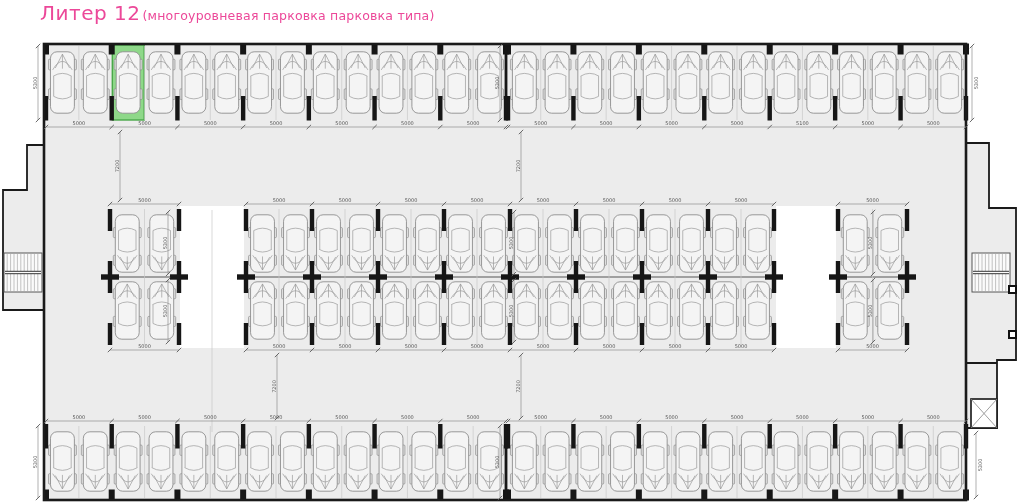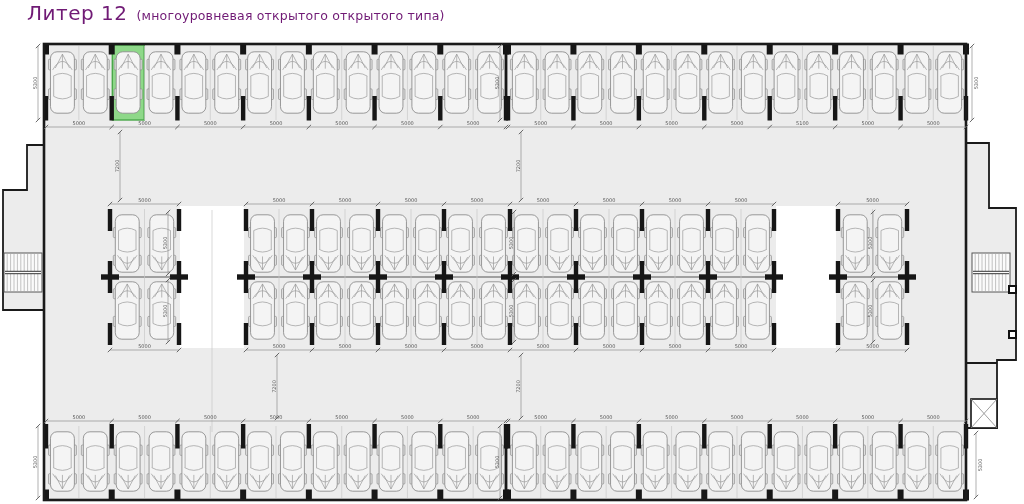--- a/index.html
+++ b/index.html
@@ -1,39 +1,39 @@
 <!DOCTYPE html>
 <html><head>
 <meta charset="utf-8">
 <style>
   html,body{margin:0;padding:0;background:#fff}
   .canvas{position:relative;width:1024px;height:504px;background:#fff;
           font-family:"DejaVu Sans",sans-serif;overflow:hidden}
-  .title{position:absolute;left:27px;top:1px;display:flex;align-items:baseline;gap:9px;color:#701a75;z-index:5}
+  .title{position:absolute;left:40px;top:1px;display:flex;align-items:baseline;gap:2px;color:#ec4899;z-index:5}
   .title .main{font-size:20px;letter-spacing:.5px}
   .title .sub{font-size:12.5px;letter-spacing:.2px}
   svg{position:absolute;left:0;top:0}
   .car-body{fill:#f4f4f4;stroke:#8d8d8d;stroke-width:.9}
   .wheel{fill:#e3e3e3;stroke:#7d7d7d;stroke-width:.6}
   .car-line{fill:none;stroke:#9a9a9a;stroke-width:.7}
   .pier{fill:#161616}
   .sep{stroke:#c9c9c9;stroke-width:.7}
   .dimline{stroke:#909090;stroke-width:.7;fill:none}
   .tick{stroke:#5a5a5a;stroke-width:.9}
   .dim{font-size:5px;fill:#555;font-family:"DejaVu Sans",sans-serif}
   .stair-tread{stroke:#9b9b9b;stroke-width:.6}
   .selected-stall{cursor:pointer}
 </style>
 </head>
 <body>
 
 <div class="canvas">
   <div class="title">
     <span class="main">Литер 12</span>
-    <span class="sub">(многоуровневая открытого открытого типа)</span>
+    <span class="sub">(многоуровневая парковка парковка типа)</span>
   </div>
   <svg id="plan" width="1024" height="504" viewBox="0 0 1024 504">
       <g>
         <rect x="44" y="44" width="922" height="456" fill="#ececec"></rect>
         <path d="M44 145 L27 145 L27 190 L3 190 L3 310 L44 310 Z" fill="#ececec" stroke="#1a1a1a" stroke-width="1.8"></path>
         <path d="M966 143 L989 143 L989 208 L1016 208 L1016 360 L997 360 L997 428 L966 428 Z" fill="#ececec" stroke="#1a1a1a" stroke-width="1.8"></path>
         <rect x="180" y="206" width="64" height="142" fill="#ffffff"></rect>
         <rect x="776" y="206" width="60" height="142" fill="#ffffff"></rect>
         <line x1="212" y1="210" x2="212" y2="432" class="sep"></line>
       </g>

